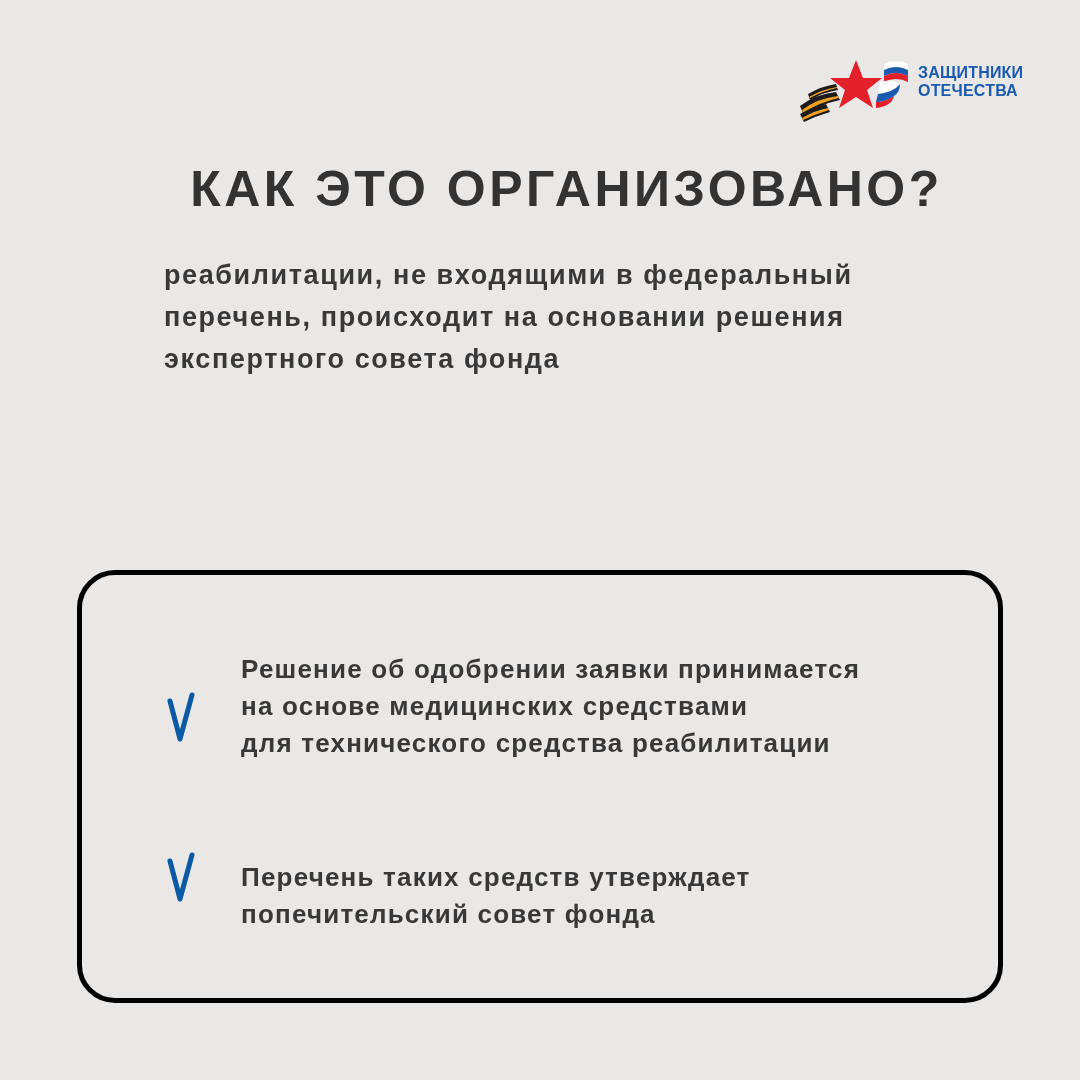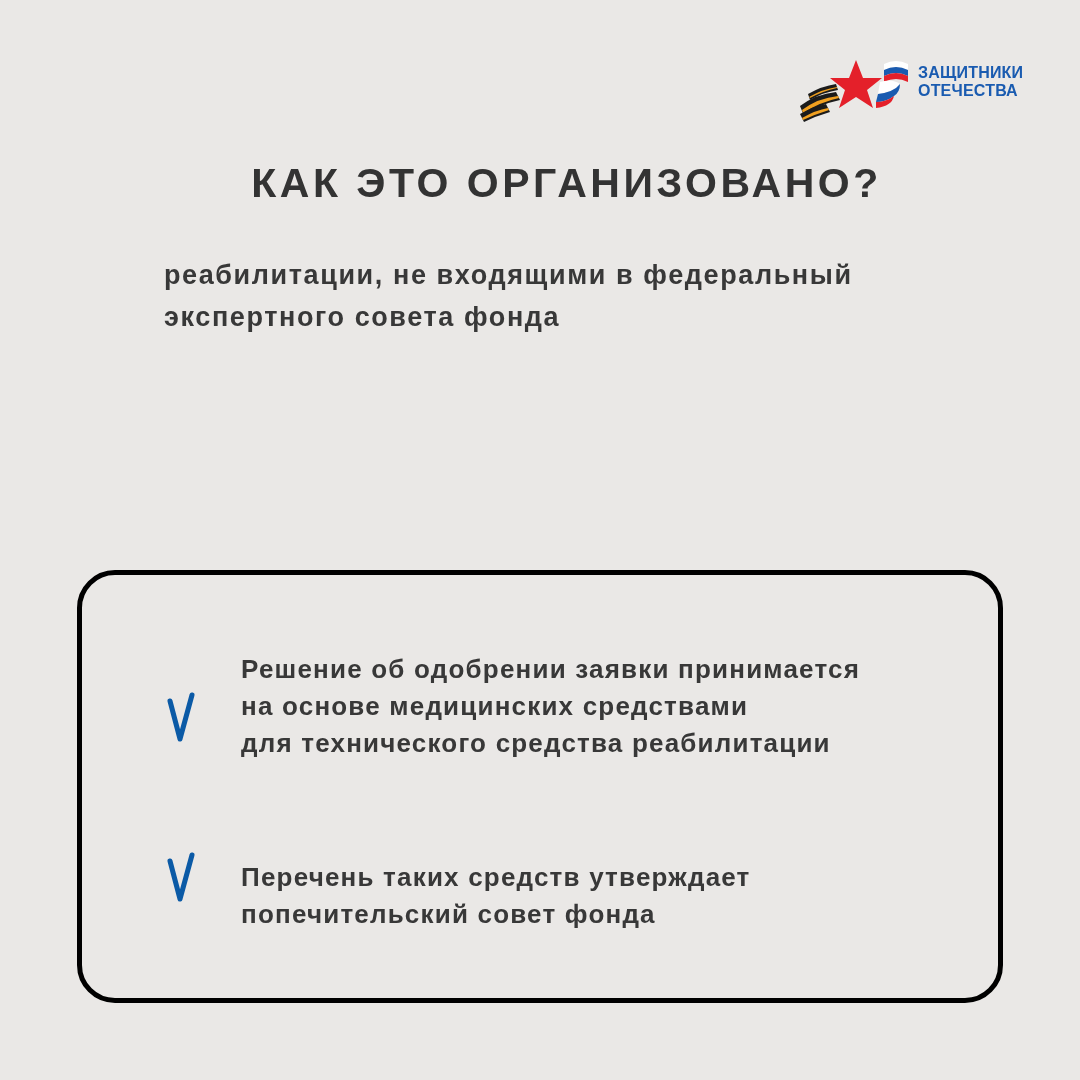--- a/index.html
+++ b/index.html
@@ -1,20 +1,20 @@
 <!DOCTYPE html>
 <html><head>
 <meta charset="utf-8">
 <style>
   html, body { margin:0; padding:0; }
   body { width:1080px; height:1080px; background:#eae8e6; position:relative; overflow:hidden; font-family:"Liberation Sans", "DejaVu Sans", sans-serif; color:#333; }
   .logo { position:absolute; left:796px; top:36px; width:260px; height:68px;margin-top:20px; }
   .logo-text { position:absolute; left:122px; top:8px; font-weight:bold; font-size:16px; line-height:18px; color:#1a5bb0; letter-spacing:0.2px; }
   .logo-text div { white-space:nowrap; }
-  .title { position:absolute; left:0; width:1080px; top:160px; text-align:center; font-weight:bold; font-size:41px; letter-spacing:3.5px; color:#333; margin:0; padding-left:53px; box-sizing:border-box; }
+  .title { position:absolute; left:0; width:1080px; top:160px; text-align:center; font-weight:bold; font-size:50px; letter-spacing:3.5px; color:#333; margin:0; padding-left:53px; box-sizing:border-box; }
   .intro { position:absolute; left:164px; top:254px; width:800px; font-size:27px; font-weight:bold; line-height:42px; letter-spacing:1.6px; color:#383838; }
   .intro div { white-space:nowrap; }
   .box { position:absolute; left:77px; top:570px; width:926px; height:433px; box-sizing:border-box; border:5px solid #000000; border-radius:38px; }
   .item { position:absolute; left:0; width:100%; }
   .check { position:absolute; left:82px; width:40px; height:60px; }
   .item-text { position:absolute; left:159px; font-size:26px; font-weight:bold; line-height:37px; letter-spacing:1.2px; color:#383838; }
   .item-text div { white-space:nowrap; }
 </style>
 </head>
 <body>
@@ -43,20 +43,21 @@
   <div class="logo-text">
     <div>ЗАЩИТНИКИ</div>
     <div>ОТЕЧЕСТВА</div>
   </div>
 </div>
 
 <h1 class="title">КАК ЭТО ОРГАНИЗОВАНО?</h1>
 
 <div class="intro">
   <div>реабилитации, не входящими в федеральный</div>
+  <div>перечень, происходит на основании решения</div>
   <div>экспертного совета фонда</div>
 </div>
 
 <div class="box">
   <div class="item" style="top:76px;">
     <svg class="check" style="top:38px;" viewBox="0 0 40 60">
       <path d="M6 12 L16 50 L28 6" fill="none" stroke="#0b5aa6" stroke-width="5" stroke-linecap="round" stroke-linejoin="round"></path>
     </svg>
     <div class="item-text" style="top:0;">
       <div>Решение об одобрении заявки принимается</div>

